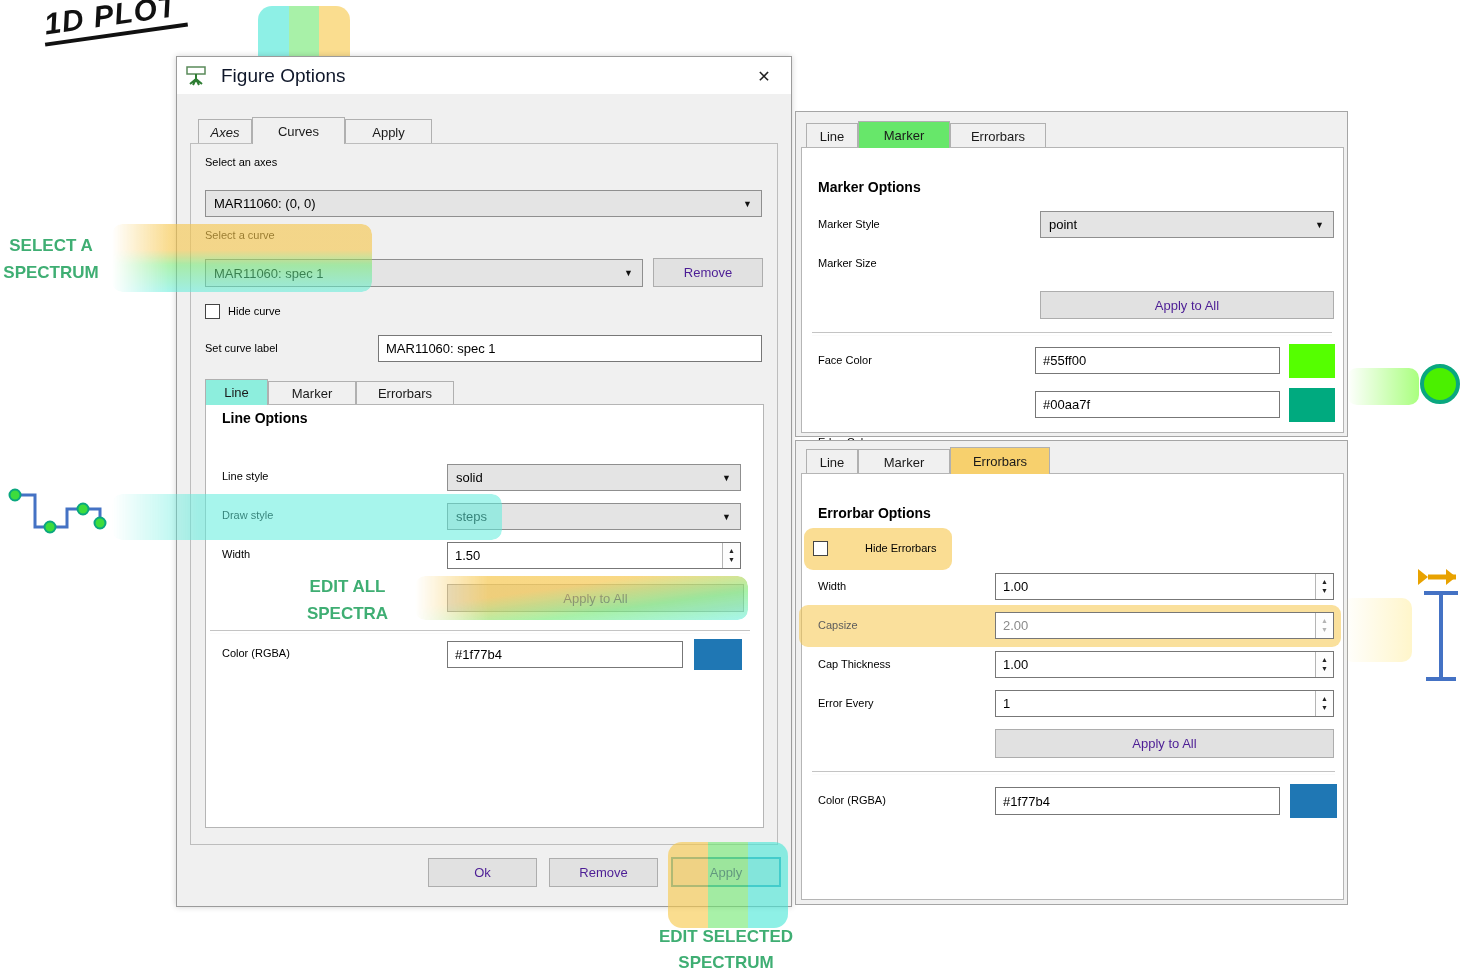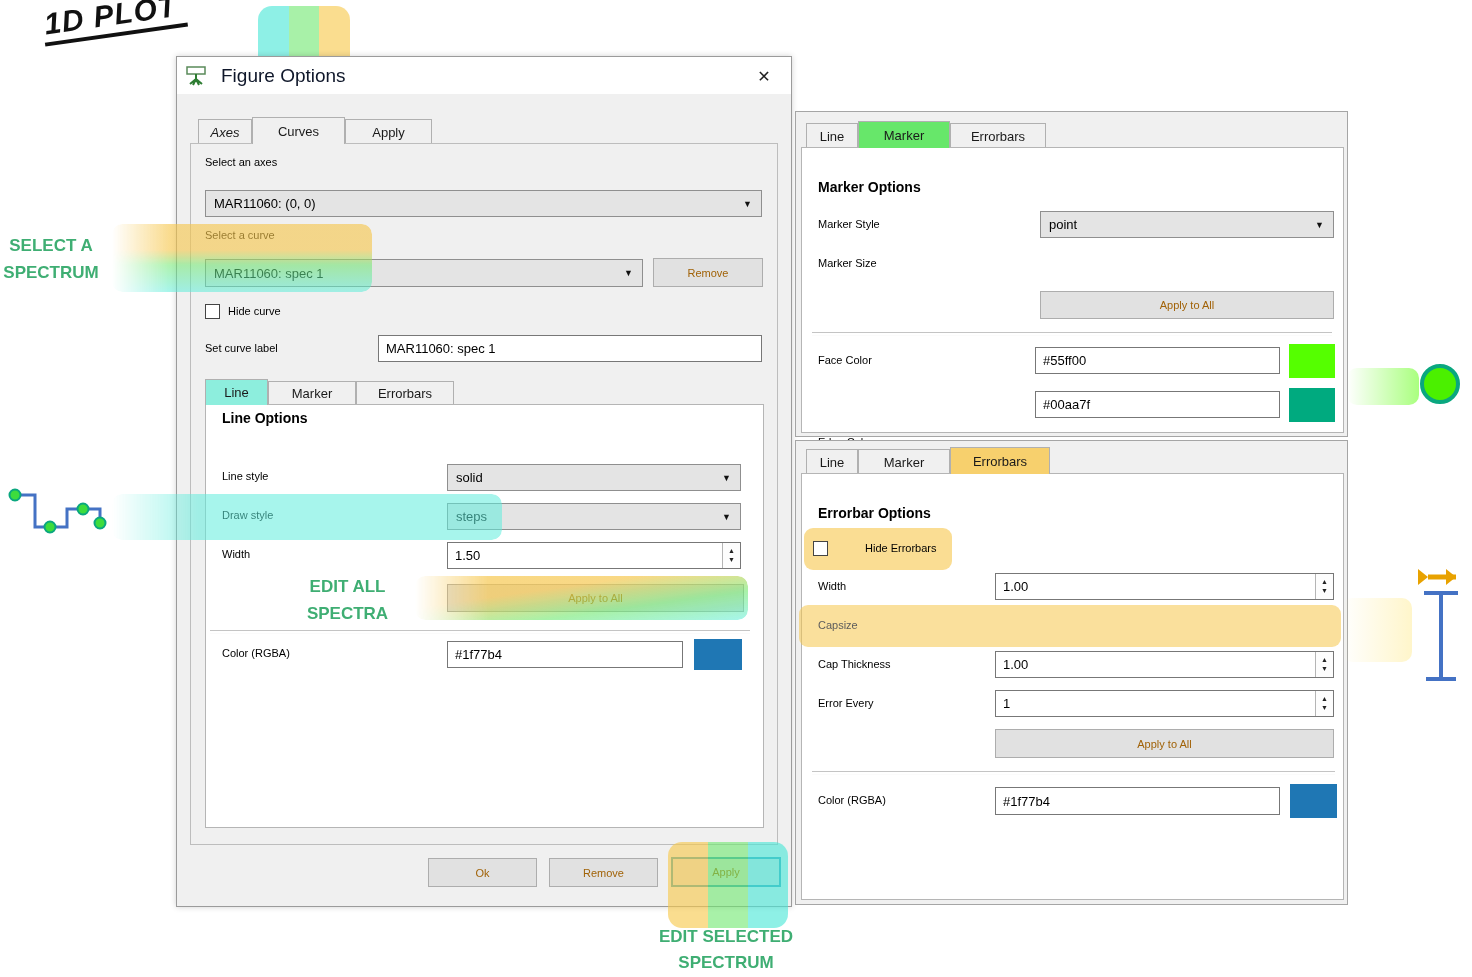--- a/index.html
+++ b/index.html
@@ -18,21 +18,21 @@
   .lb{position:absolute;font-size:11px;color:#000;white-space:nowrap;}
   .hd{position:absolute;font-size:14px;font-weight:bold;color:#000;white-space:nowrap;}
   .combo{position:absolute;background:#e4e4e4;border:1px solid #8f8f8f;box-sizing:border-box;display:flex;align-items:center;font-size:13px;padding:0 8px;}
   .combo .arr{position:absolute;right:9px;top:50%;transform:translateY(-50%);font-size:9px;color:#111;}
   .ti{position:absolute;background:#fff;border:1px solid #777;box-sizing:border-box;display:flex;align-items:center;font-size:13px;padding:0 7px;}
   .spin{position:absolute;background:#fff;border:1px solid #777;box-sizing:border-box;display:flex;align-items:center;font-size:13px;padding:0 7px;}
   .spin .btns{position:absolute;right:0;top:0;bottom:0;width:17px;border-left:1px solid #b5b5b5;display:flex;flex-direction:column;align-items:center;justify-content:center;gap:3px;background:#fdfdfd;}
   .spin .btns span{font-size:7px;line-height:6px;color:#222;}
   .spin.dis{color:#8a8a8a;}
   .spin.dis .btns span{color:#b3b3b3;}
-  .btn{position:absolute;background:#e1e1e1;border:1px solid #adadad;box-sizing:border-box;display:flex;align-items:center;justify-content:center;font-size:11px;color:#a16207;}
+  .btn{position:absolute;background:#e1e1e1;border:1px solid #adadad;box-sizing:border-box;display:flex;align-items:center;justify-content:center;font-size:13px;color:#4c1d95;}
   .chk{position:absolute;width:15px;height:15px;background:#fff;border:1px solid #444;box-sizing:border-box;}
   .sw{position:absolute;border:0;box-sizing:border-box;}
   .divider{position:absolute;height:2px;border-top:1px solid #c4c4c4;border-bottom:1px solid #fbfbfb;}
   
   .ann{position:absolute;font-weight:bold;color:#3fae73;font-size:17px;text-align:center;line-height:27px;white-space:nowrap;}
   .hl{position:absolute;border-radius:10px;pointer-events:none;}
   .fadeL{-webkit-mask-image:linear-gradient(to right,transparent,#000 22%);mask-image:linear-gradient(to right,transparent,#000 22%);}
   .stripes{position:absolute;border-radius:14px;overflow:hidden;display:flex;pointer-events:none;}
   .stripes div{flex:1;height:100%;}
   .plot-label{position:absolute;left:40px;top:8px;transform:rotate(-8deg);transform-origin:left top;
@@ -184,20 +184,27 @@
   <div class="spin" style="left:995px;top:573px;width:339px;height:27px;">
     <span>1.00</span>
     <span class="btns">
         <span>▲</span>
         <span>▼</span>
       </span>
   </div>
 
   <div class="hl" style="left:799px;top:605px;width:542px;height:42px;background:rgba(246,198,75,.55);border-radius:9px;"></div>
   <div class="lb" style="left:818px;top:619px;color:#5c5c5c;">Capsize</div>
+  <div class="spin dis" style="left:995px;top:612px;width:339px;height:27px;">
+    <span>2.00</span>
+    <span class="btns">
+        <span>▲</span>
+        <span>▼</span>
+      </span>
+  </div>
 
   <div class="lb" style="left:818px;top:658px;">Cap Thickness</div>
   <div class="spin" style="left:995px;top:651px;width:339px;height:27px;">
     <span>1.00</span>
     <span class="btns">
         <span>▲</span>
         <span>▼</span>
       </span>
   </div>
 

